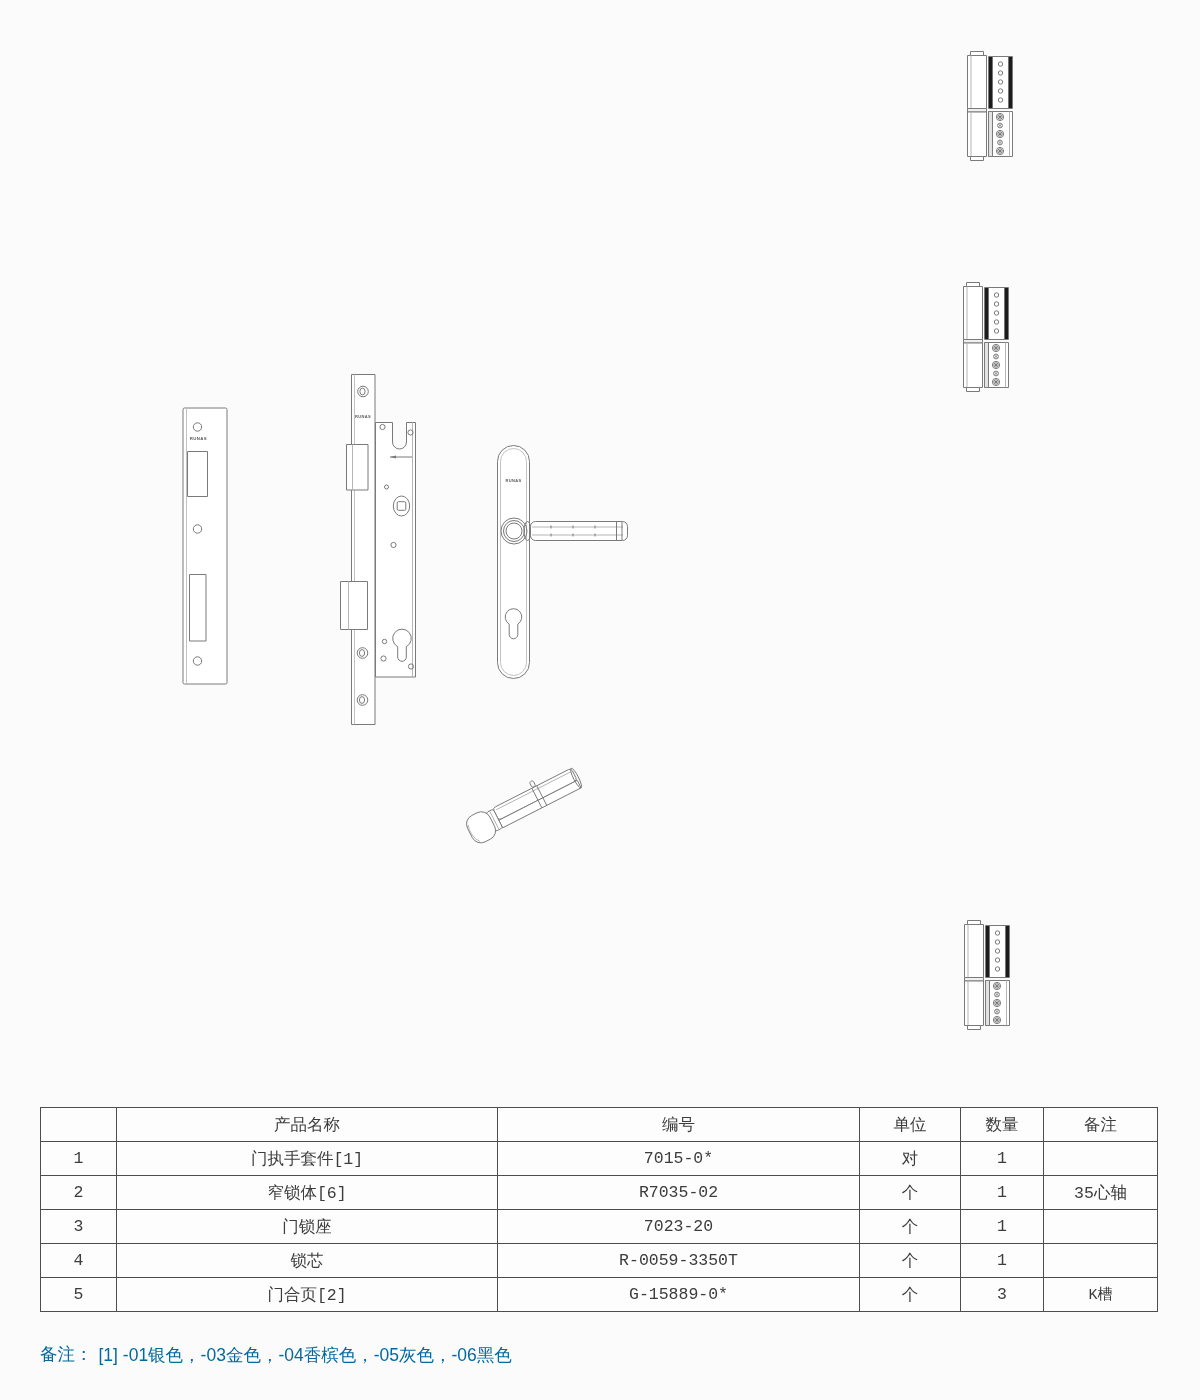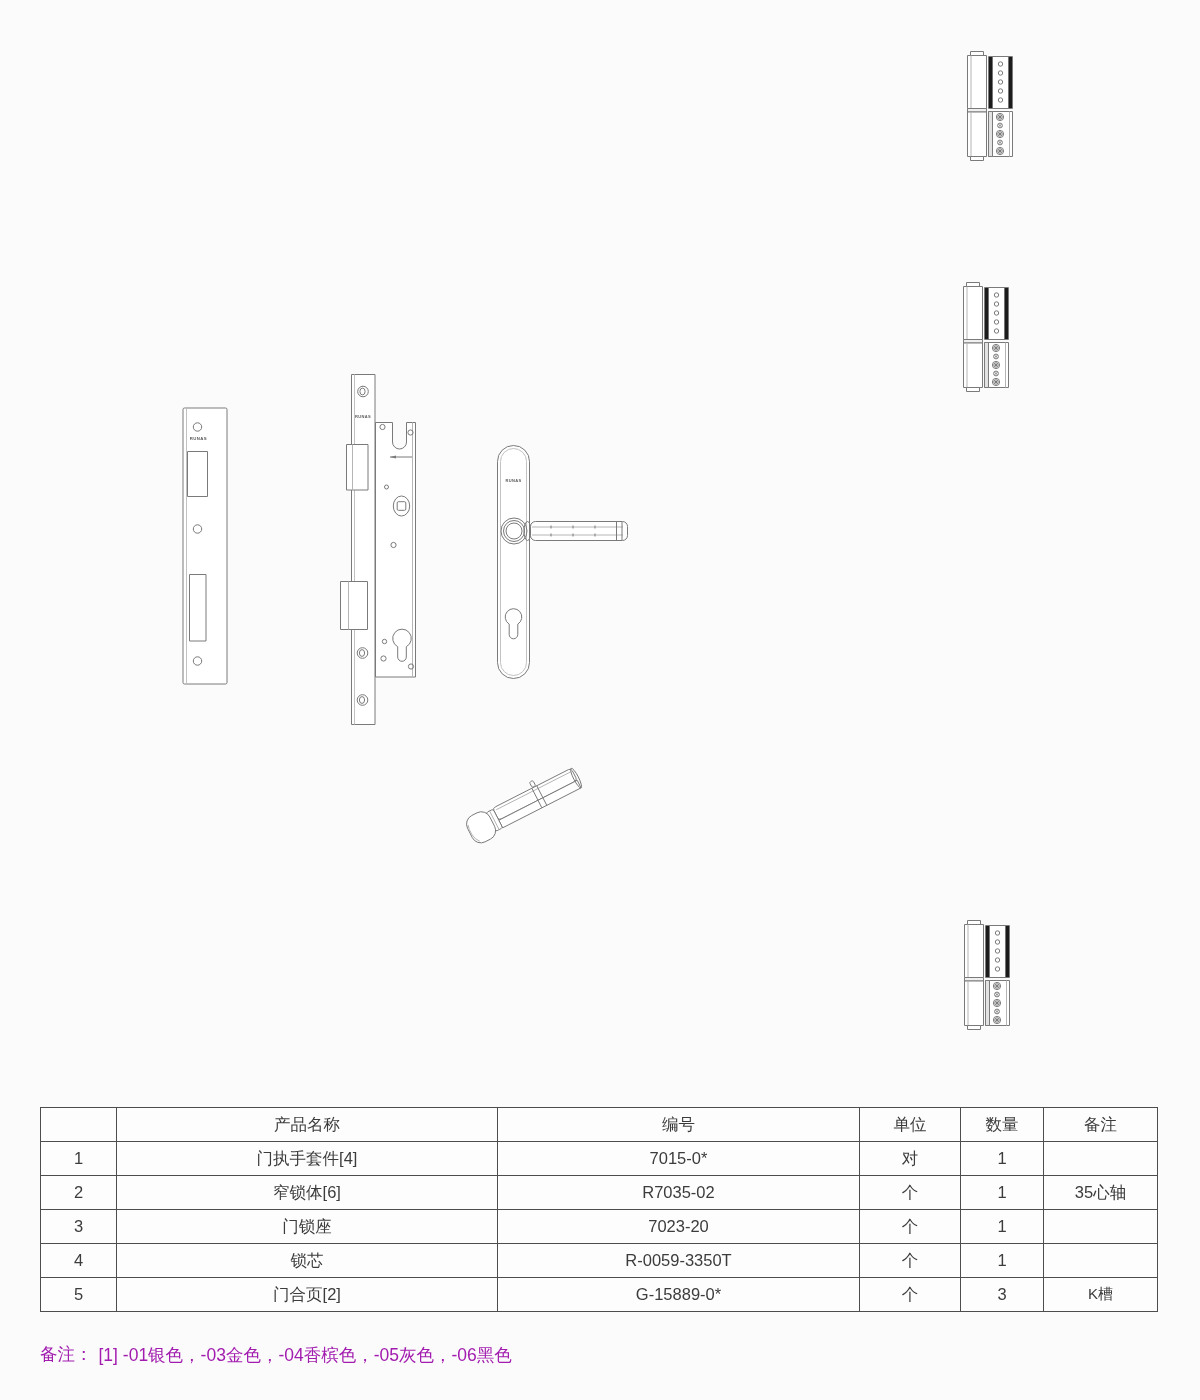--- a/index.html
+++ b/index.html
@@ -19,27 +19,28 @@
     position:absolute;left:40px;top:1107px;
     border-collapse:collapse;table-layout:fixed;
   }
   .parts-table td{
     border:1px solid #4d4d4d;
     height:34px;
     text-align:center;vertical-align:middle;
     font-size:16.5px;color:#3c3c3c;
     padding:0 4px;box-sizing:border-box;
     background:#fdfdfd;
+    font-family:Liberation Mono, monospace;
   }
   .parts-table td.small{font-size:15px;}
 
   
   .notes{
     position:absolute;left:40px;top:1342px;
-    font-size:17.5px;color:#a21caf;display:flex;align-items:flex-start;
+    font-size:17.5px;color:#0369a1;display:flex;align-items:flex-start;
   }
   .notes .lines{display:flex;flex-direction:column;margin-left:6px;align-items:flex-end;}
   .notes .lines span{line-height:27px;white-space:pre;}
   .brand-text{font-weight:bold;letter-spacing:.4px;fill:#5a5a5a;}
 </style>
 </head>
 <body>
 
 <div class="abs" style="left:967px;top:51px">
   <svg width="46" height="110" viewBox="0 0 46 110" fill="none" stroke="#7a7a7a" stroke-width="1">
@@ -302,21 +303,21 @@
     <tr>
       <td></td>
       <td>产品名称</td>
       <td>编号</td>
       <td>单位</td>
       <td>数量</td>
       <td>备注</td>
     </tr>
     <tr>
       <td>1</td>
-      <td>门执手套件[4]</td>
+      <td>门执手套件[1]</td>
       <td>7015-0*</td>
       <td>对</td>
       <td>1</td>
       <td></td>
     </tr>
     <tr>
       <td>2</td>
       <td>窄锁体[6]</td>
       <td>R7035-02</td>
       <td>个</td>

